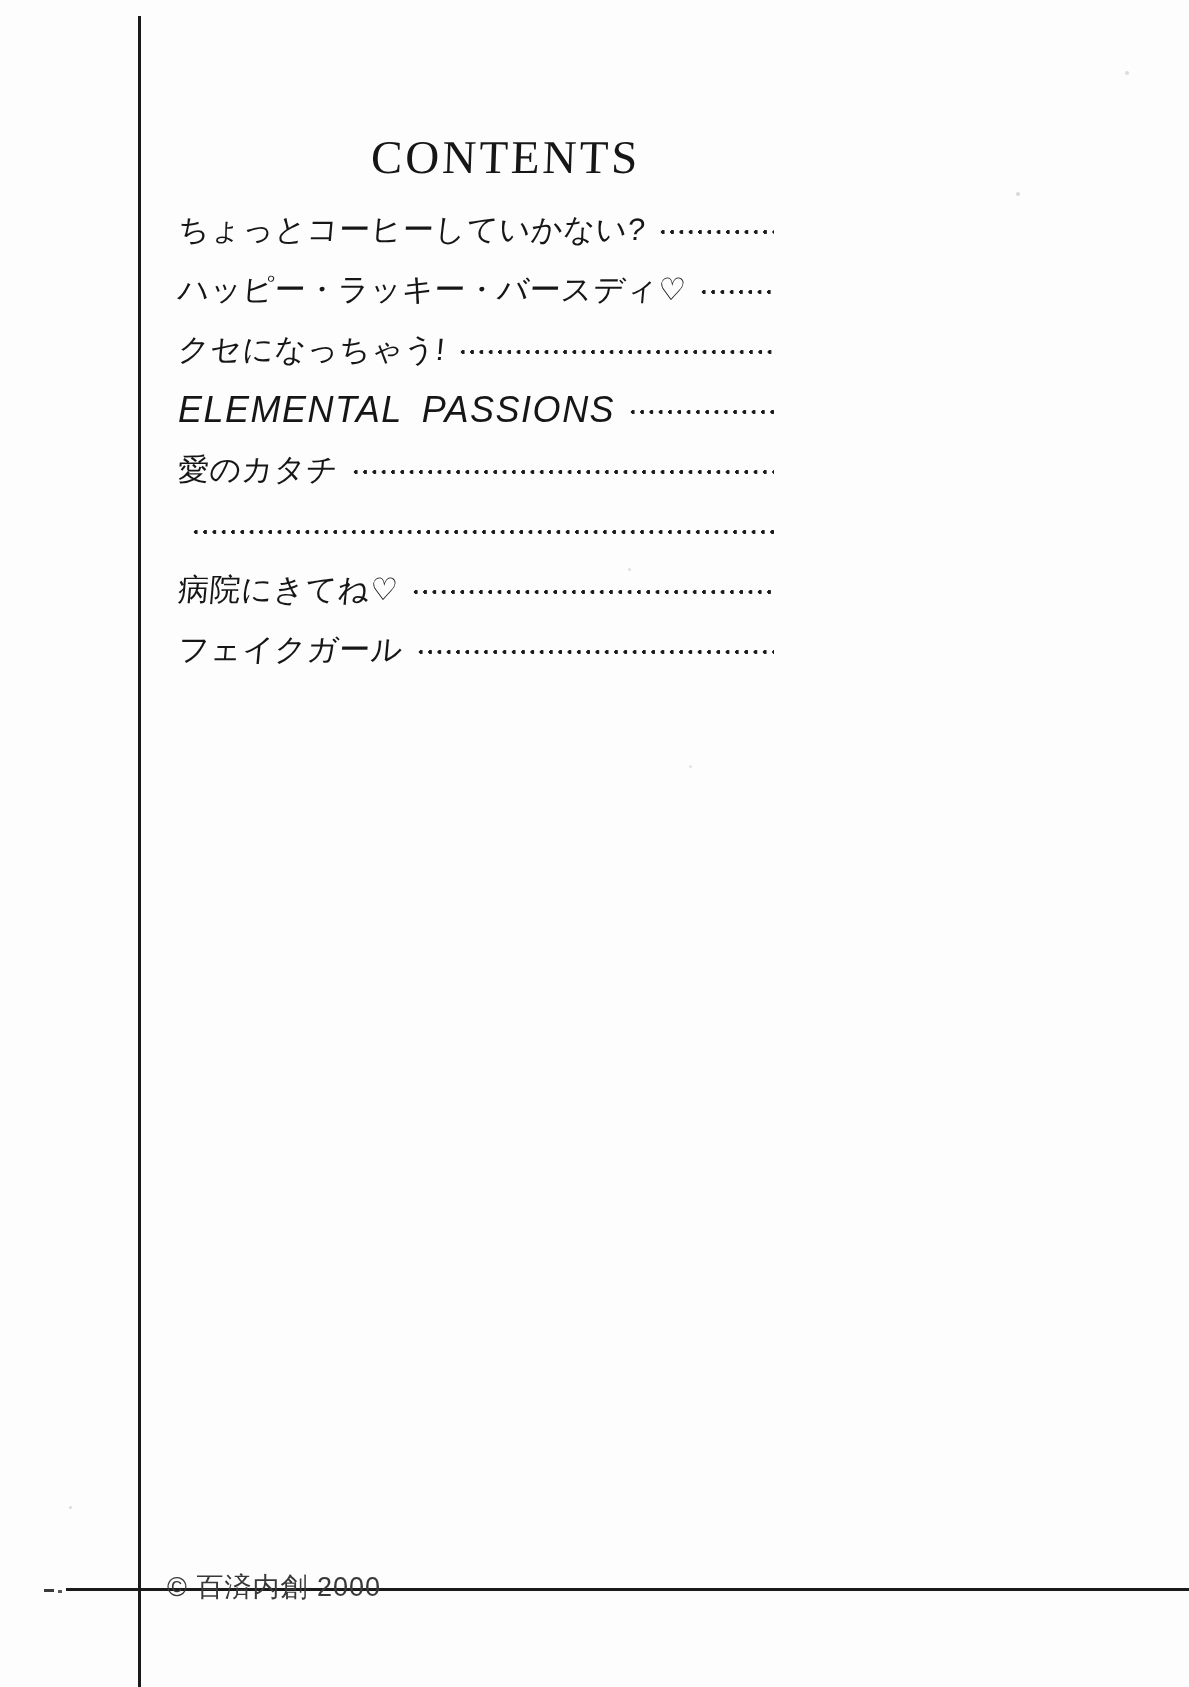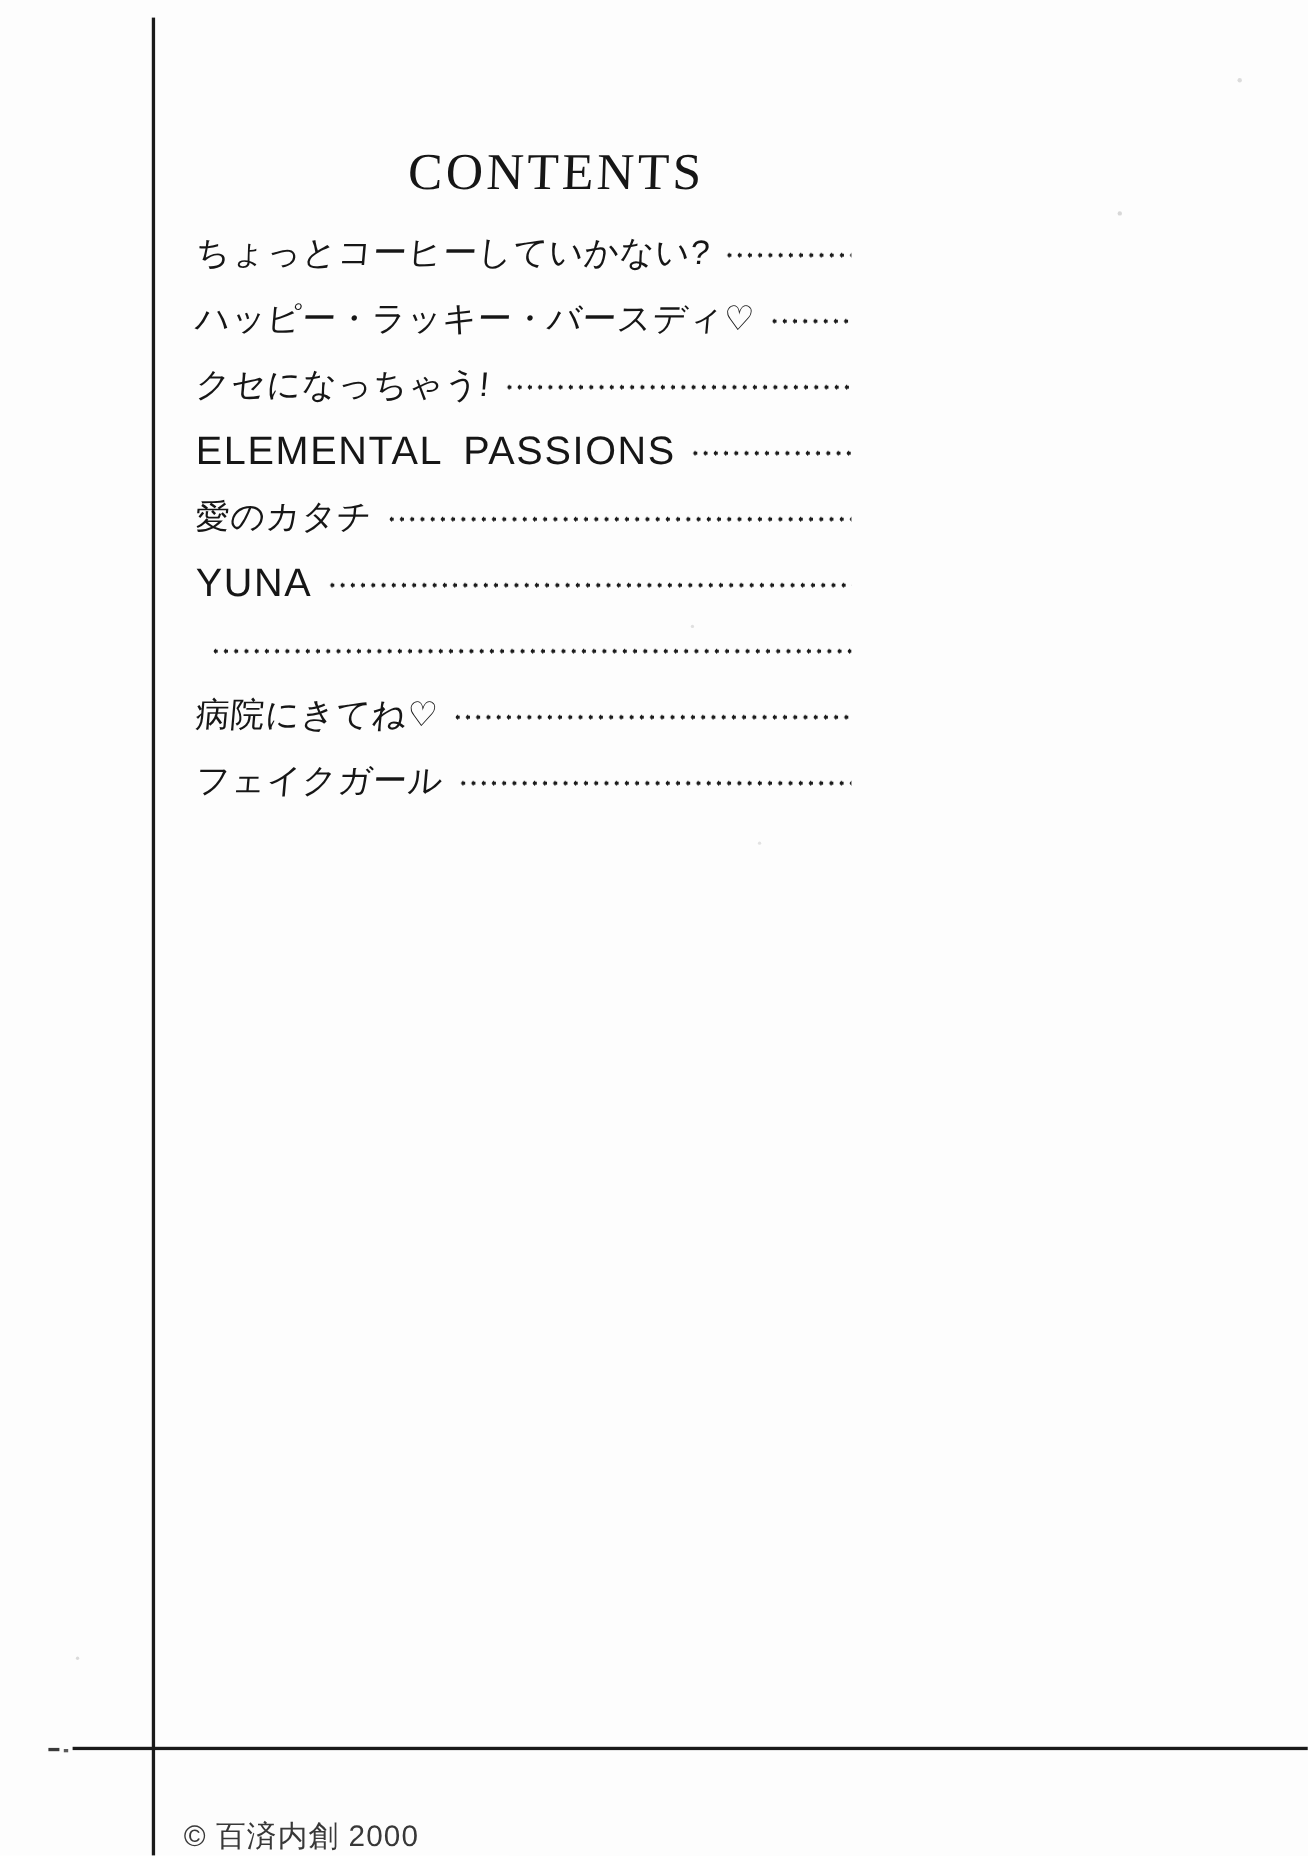--- a/index.html
+++ b/index.html
@@ -56,20 +56,21 @@
   .entry-title {
     display: inline-block;
     font-size: 31px;
     color: #161616;
     white-space: nowrap;
     transform: skewX(-5deg);
     letter-spacing: 0.5px;
   }
   .toc-row.latin .entry-title {
     font-size: 36px;
+    font-style: italic;
     transform: none;
     letter-spacing: 1.5px;
     word-spacing: 8px;
   }
   
   .leader {
     flex: 1 1 auto;
     height: 8px;
     margin-left: 14px;
     position: relative;
@@ -103,21 +104,21 @@
     top: 1590px;
     width: 4px;
     height: 3px;
     background: #5a5a5a;
   }
 
   
   .copyright {
     position: absolute;
     left: 167px;
-    top: 1653px;
+    top: 1571px;
     font-size: 27px;
     line-height: 32px;
     letter-spacing: 1px;
     color: #383838;
   }
 
   
   .speck {
     position: absolute;
     border-radius: 50%;
@@ -152,24 +153,20 @@
     </div>
     <div class="toc-row latin">
       <span class="entry-title">ELEMENTAL PASSIONS</span>
       <span class="leader"></span>
     </div>
     <div class="toc-row">
       <span class="entry-title">愛のカタチ</span>
       <span class="leader"></span>
     </div>
     <div class="toc-row latin">
-      <span class="entry-title">YUNA</span>
-      <span class="leader"></span>
-    </div>
-    <div class="toc-row latin">
       <span class="leader"></span>
     </div>
     <div class="toc-row">
       <span class="entry-title">病院にきてね♡</span>
       <span class="leader"></span>
     </div>
     <div class="toc-row">
       <span class="entry-title">フェイクガール</span>
       <span class="leader"></span>
     </div>

